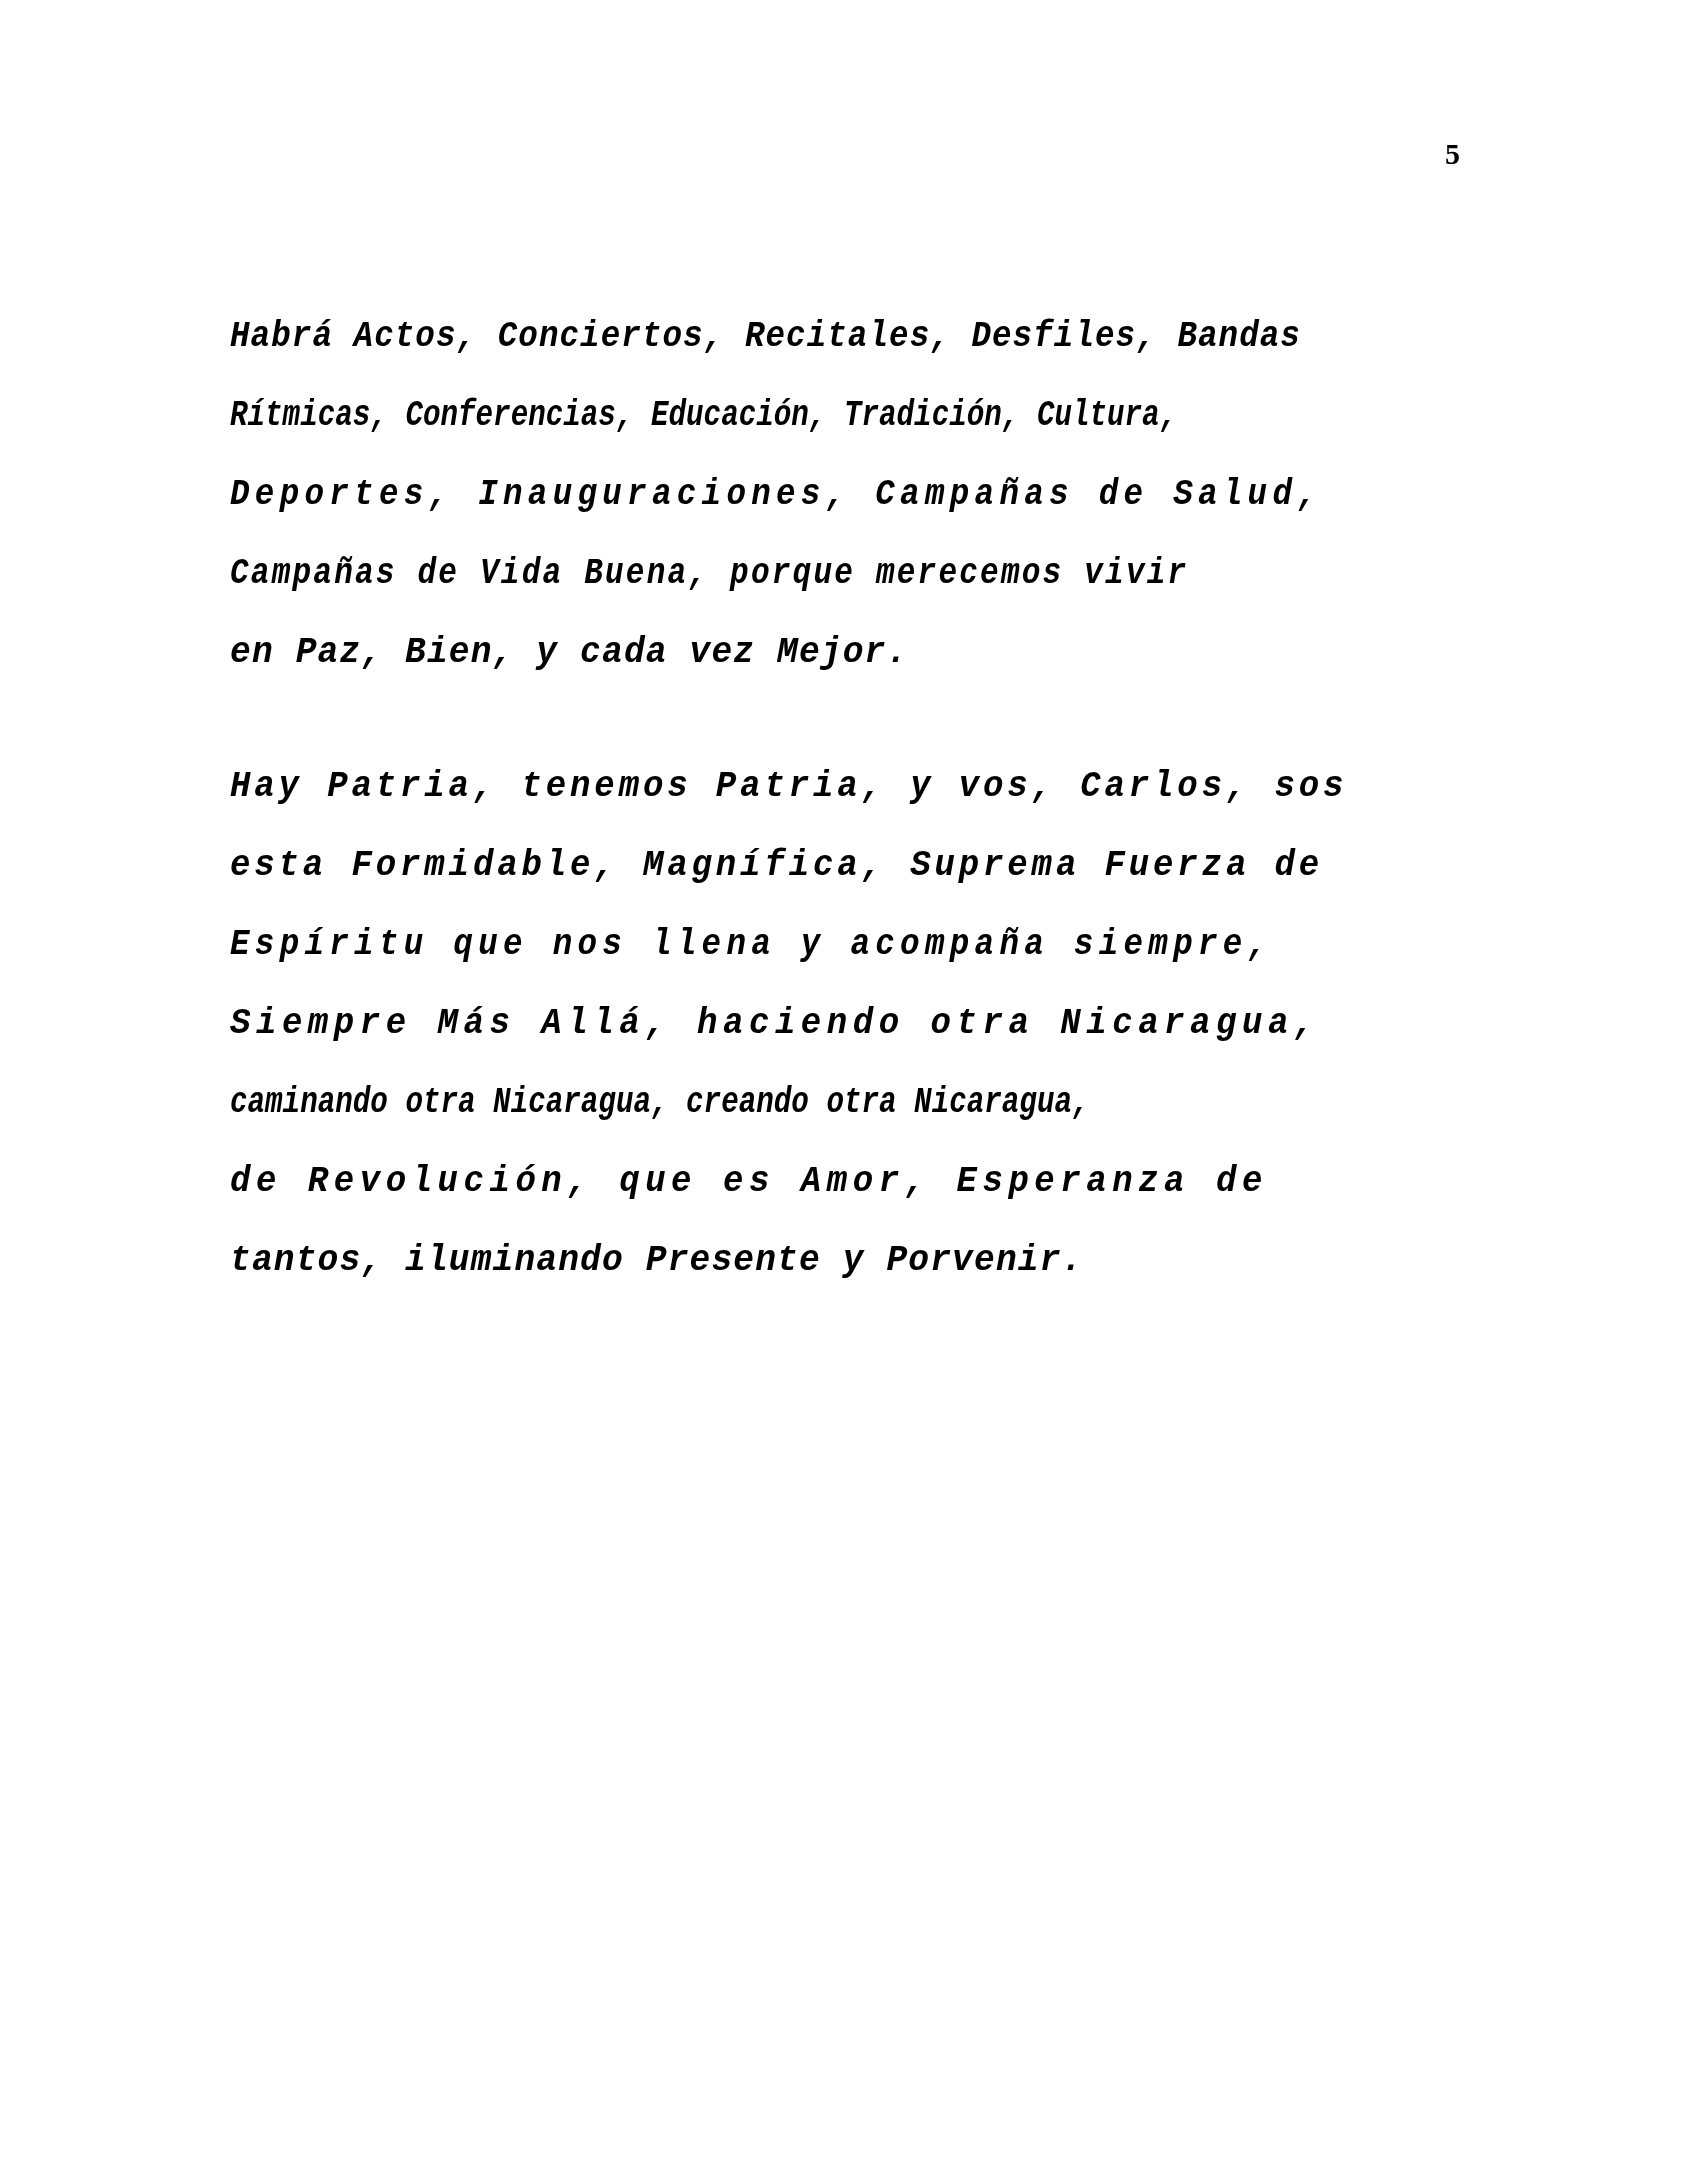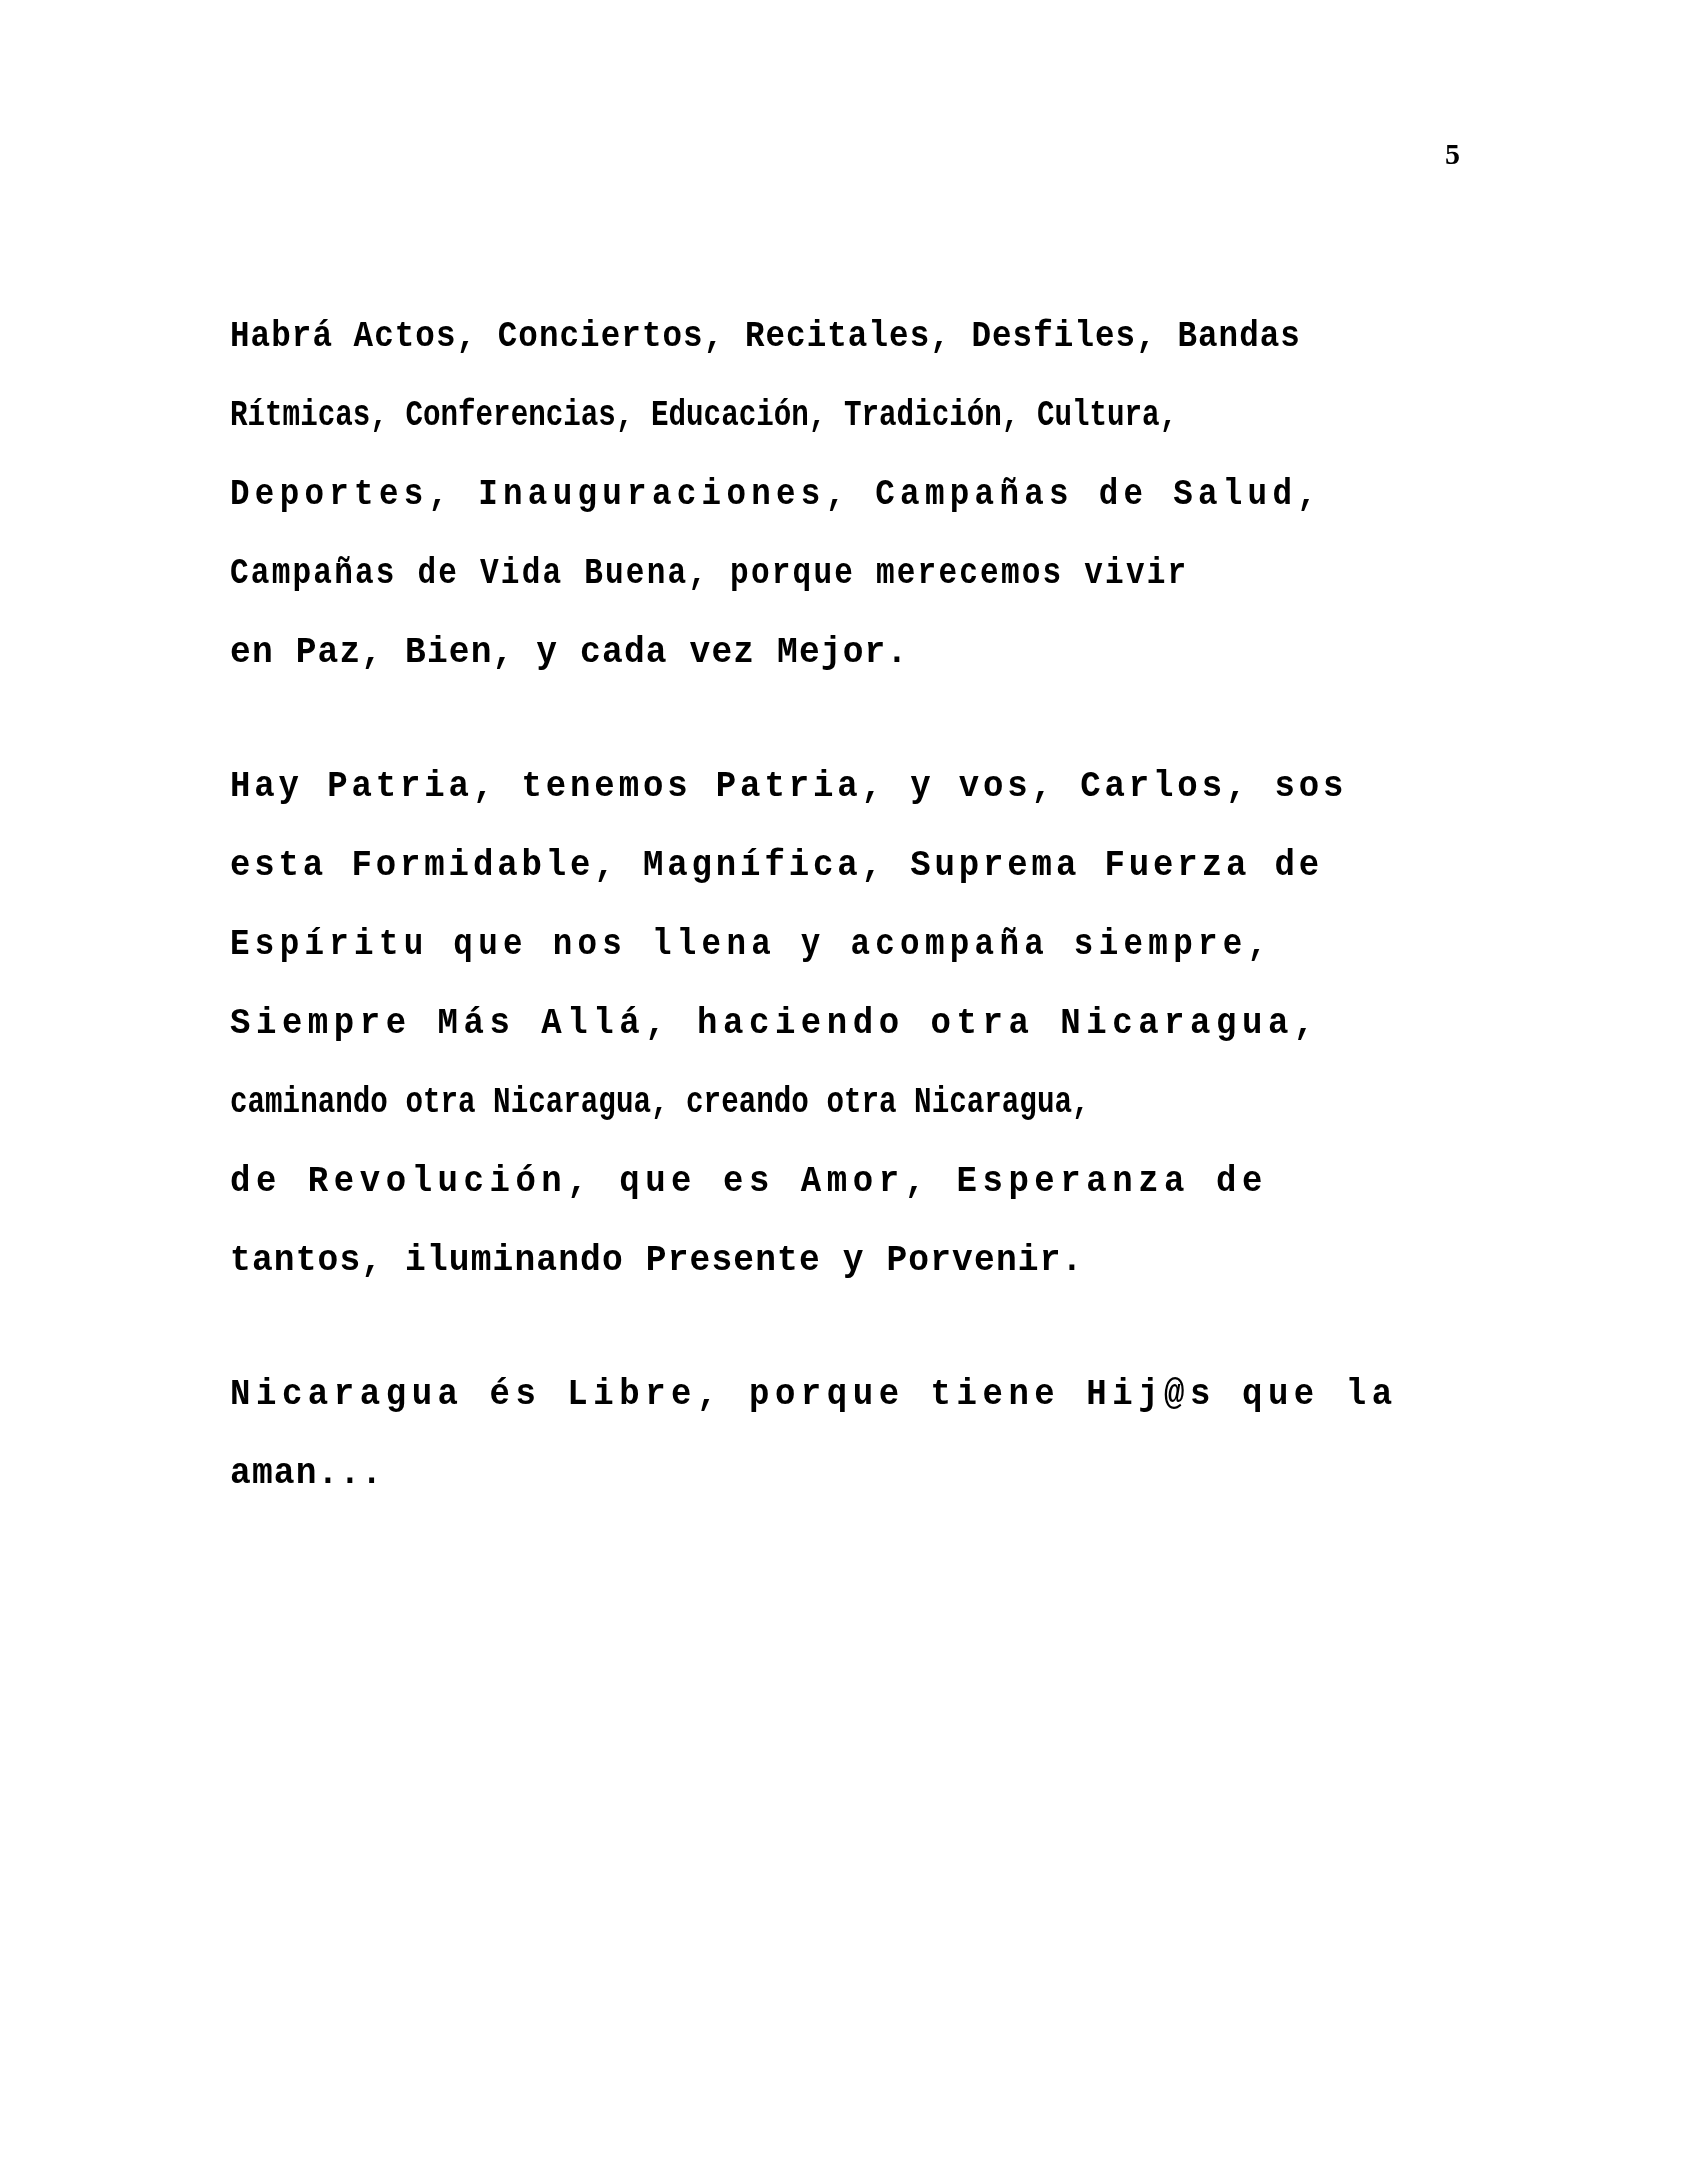--- a/index.html
+++ b/index.html
@@ -40,20 +40,21 @@
   
   .body-block {
     position: absolute;
     top: 297px;
     left: 230px;
     width: 1206px;
   }
 
   .para {
     margin: 0 0 55px 0;
+    font-style: italic;
   }
   .para:last-child { margin-bottom: 0; }
 
   
   .line {
     display: block;
     height: 79px;
     line-height: 79px;
     white-space: pre;
     font-weight: bold;
@@ -96,20 +97,16 @@
       <span class="line sq-loose tk-3">Hay Patria, tenemos Patria, y vos, Carlos, sos</span>
       <span class="line sq-loose tk-3">esta Formidable, Magnífica, Suprema Fuerza de</span>
       <span class="line sq-mid tk-4">Espíritu que nos llena y acompaña siempre,</span>
       <span class="line sq-loose tk-4">Siempre Más Allá, haciendo otra Nicaragua,</span>
       <span class="line sq-xtight tk-0">caminando otra Nicaragua, creando otra Nicaragua,</span>
       <span class="line sq-loose tk-4">de Revolución, que es Amor, Esperanza de</span>
       <span class="line sq-none tk-1">tantos, iluminando Presente y Porvenir.</span>
     </p>
 
 
-    <p class="para">
-      <span class="line sq-loose tk-4">Nicaragua és Libre, porque tiene Hij@s que la</span>
-      <span class="line sq-none tk-1">aman...</span>
-    </p>
 
   </div>
 </div>
 
 
 </body></html>

